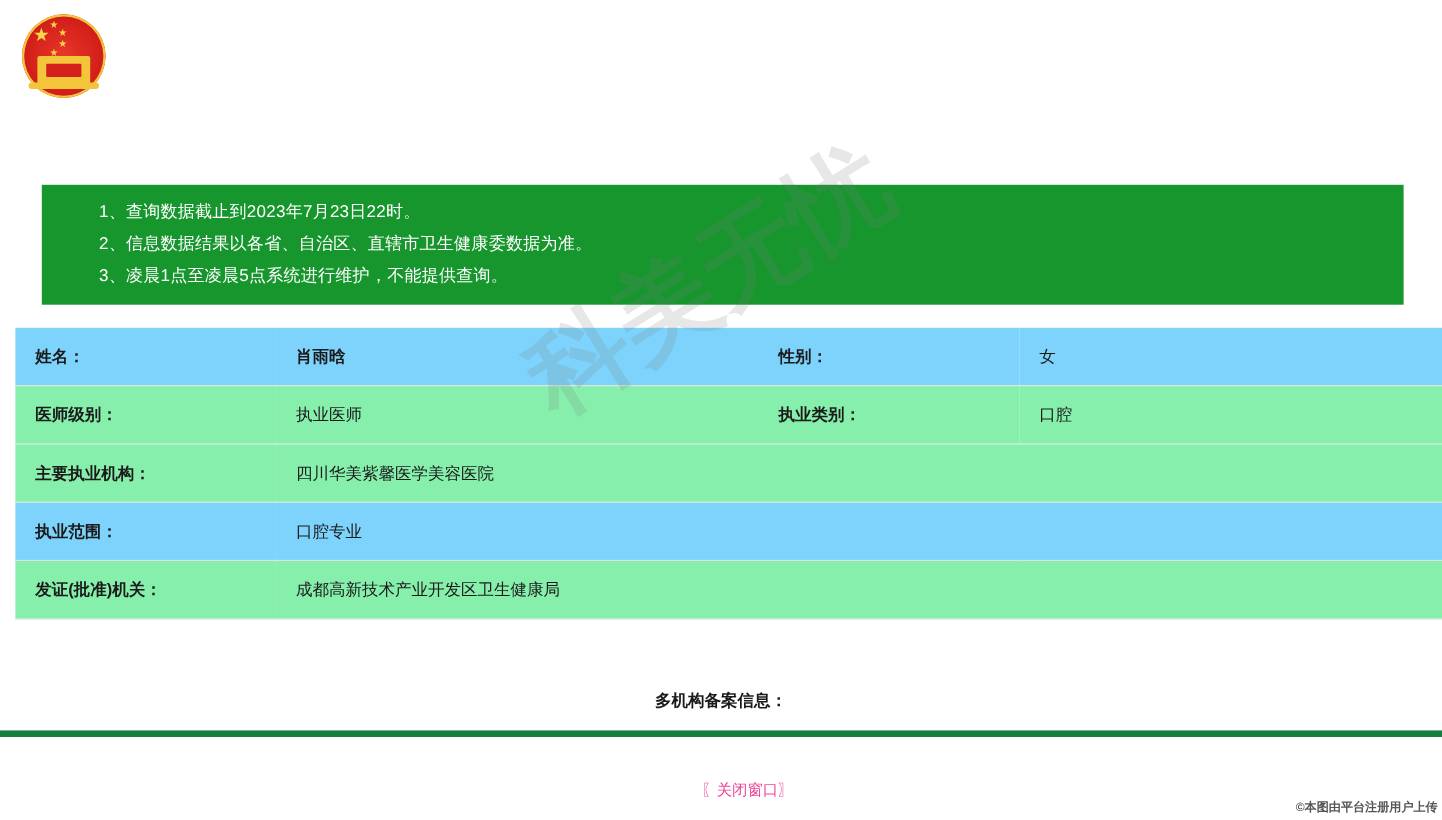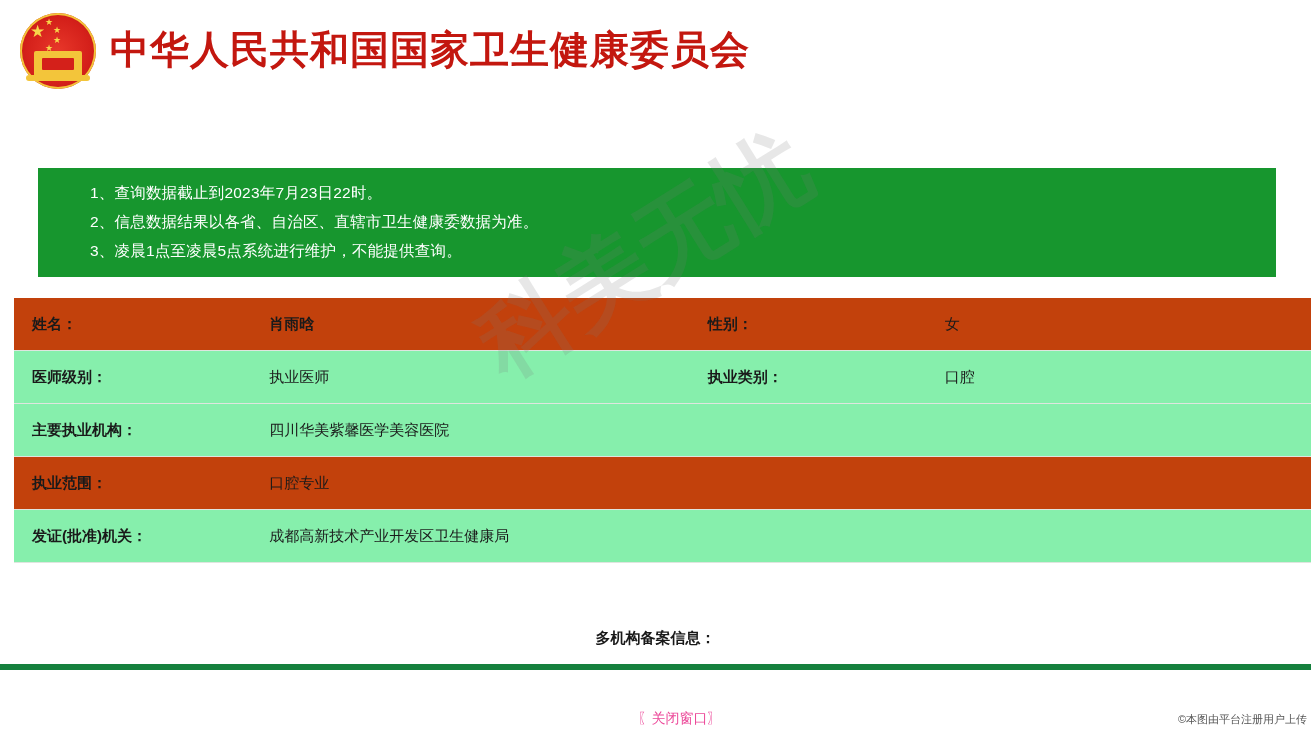--- a/index.html
+++ b/index.html
@@ -129,21 +129,21 @@
     border-collapse: collapse;
     table-layout: fixed;
     font-size: 15px;
     color: #1a1a1a;
   }
   .table td {
     border-bottom: 1px solid #dfe5df;
     padding: 0 0 0 18px;
     height: 52px;
     vertical-align: middle;
-    background: #c2410c;
+    background: #7dd3fc;
   }
   .table tr.alt td { background: #86efac; }
   .lbl {
     font-weight: bold;
     width: 182px;
   }
   .val { padding-left: 26px; }
   .val.name { font-weight: bold; }
   .c1 { width: 385px; }
   .c3 { width: 200px; }
@@ -185,43 +185,42 @@
     color: rgba(120,120,120,0.18);
     transform: rotate(-32deg);
     transform-origin: left top;
     pointer-events: none;
     white-space: nowrap;
     font-family: "Liberation Serif", serif;
   }
   .corner-mark {
     position: absolute;
     right: 4px;
-    bottom: 18px;
+    bottom: 4px;
     font-size: 11px;
     color: #555;
-    font-weight: normal;
+    font-weight: bold;
     pointer-events: none;
     white-space: nowrap;
   }
 </style>
 </head>
 <body>
 
 <div class="banner">
   <div class="emblem">
     <span class="star s1">★</span>
     <span class="star s2">★</span>
     <span class="star s3">★</span>
     <span class="star s4">★</span>
     <span class="star s5">★</span>
     <div class="gate"></div>
     <div class="ears"></div>
   </div>
   <div class="banner-text">
-    <div class="banner-cn">中华人民共和国国家卫生健康委员会</div>
   </div>
 </div>
 
 <div class="notice">
   <p>1、查询数据截止到2023年7月23日22时。</p>
   <p>2、信息数据结果以各省、自治区、直辖市卫生健康委数据为准。</p>
   <p>3、凌晨1点至凌晨5点系统进行维护，不能提供查询。</p>
 </div>
 
 <table class="table">

